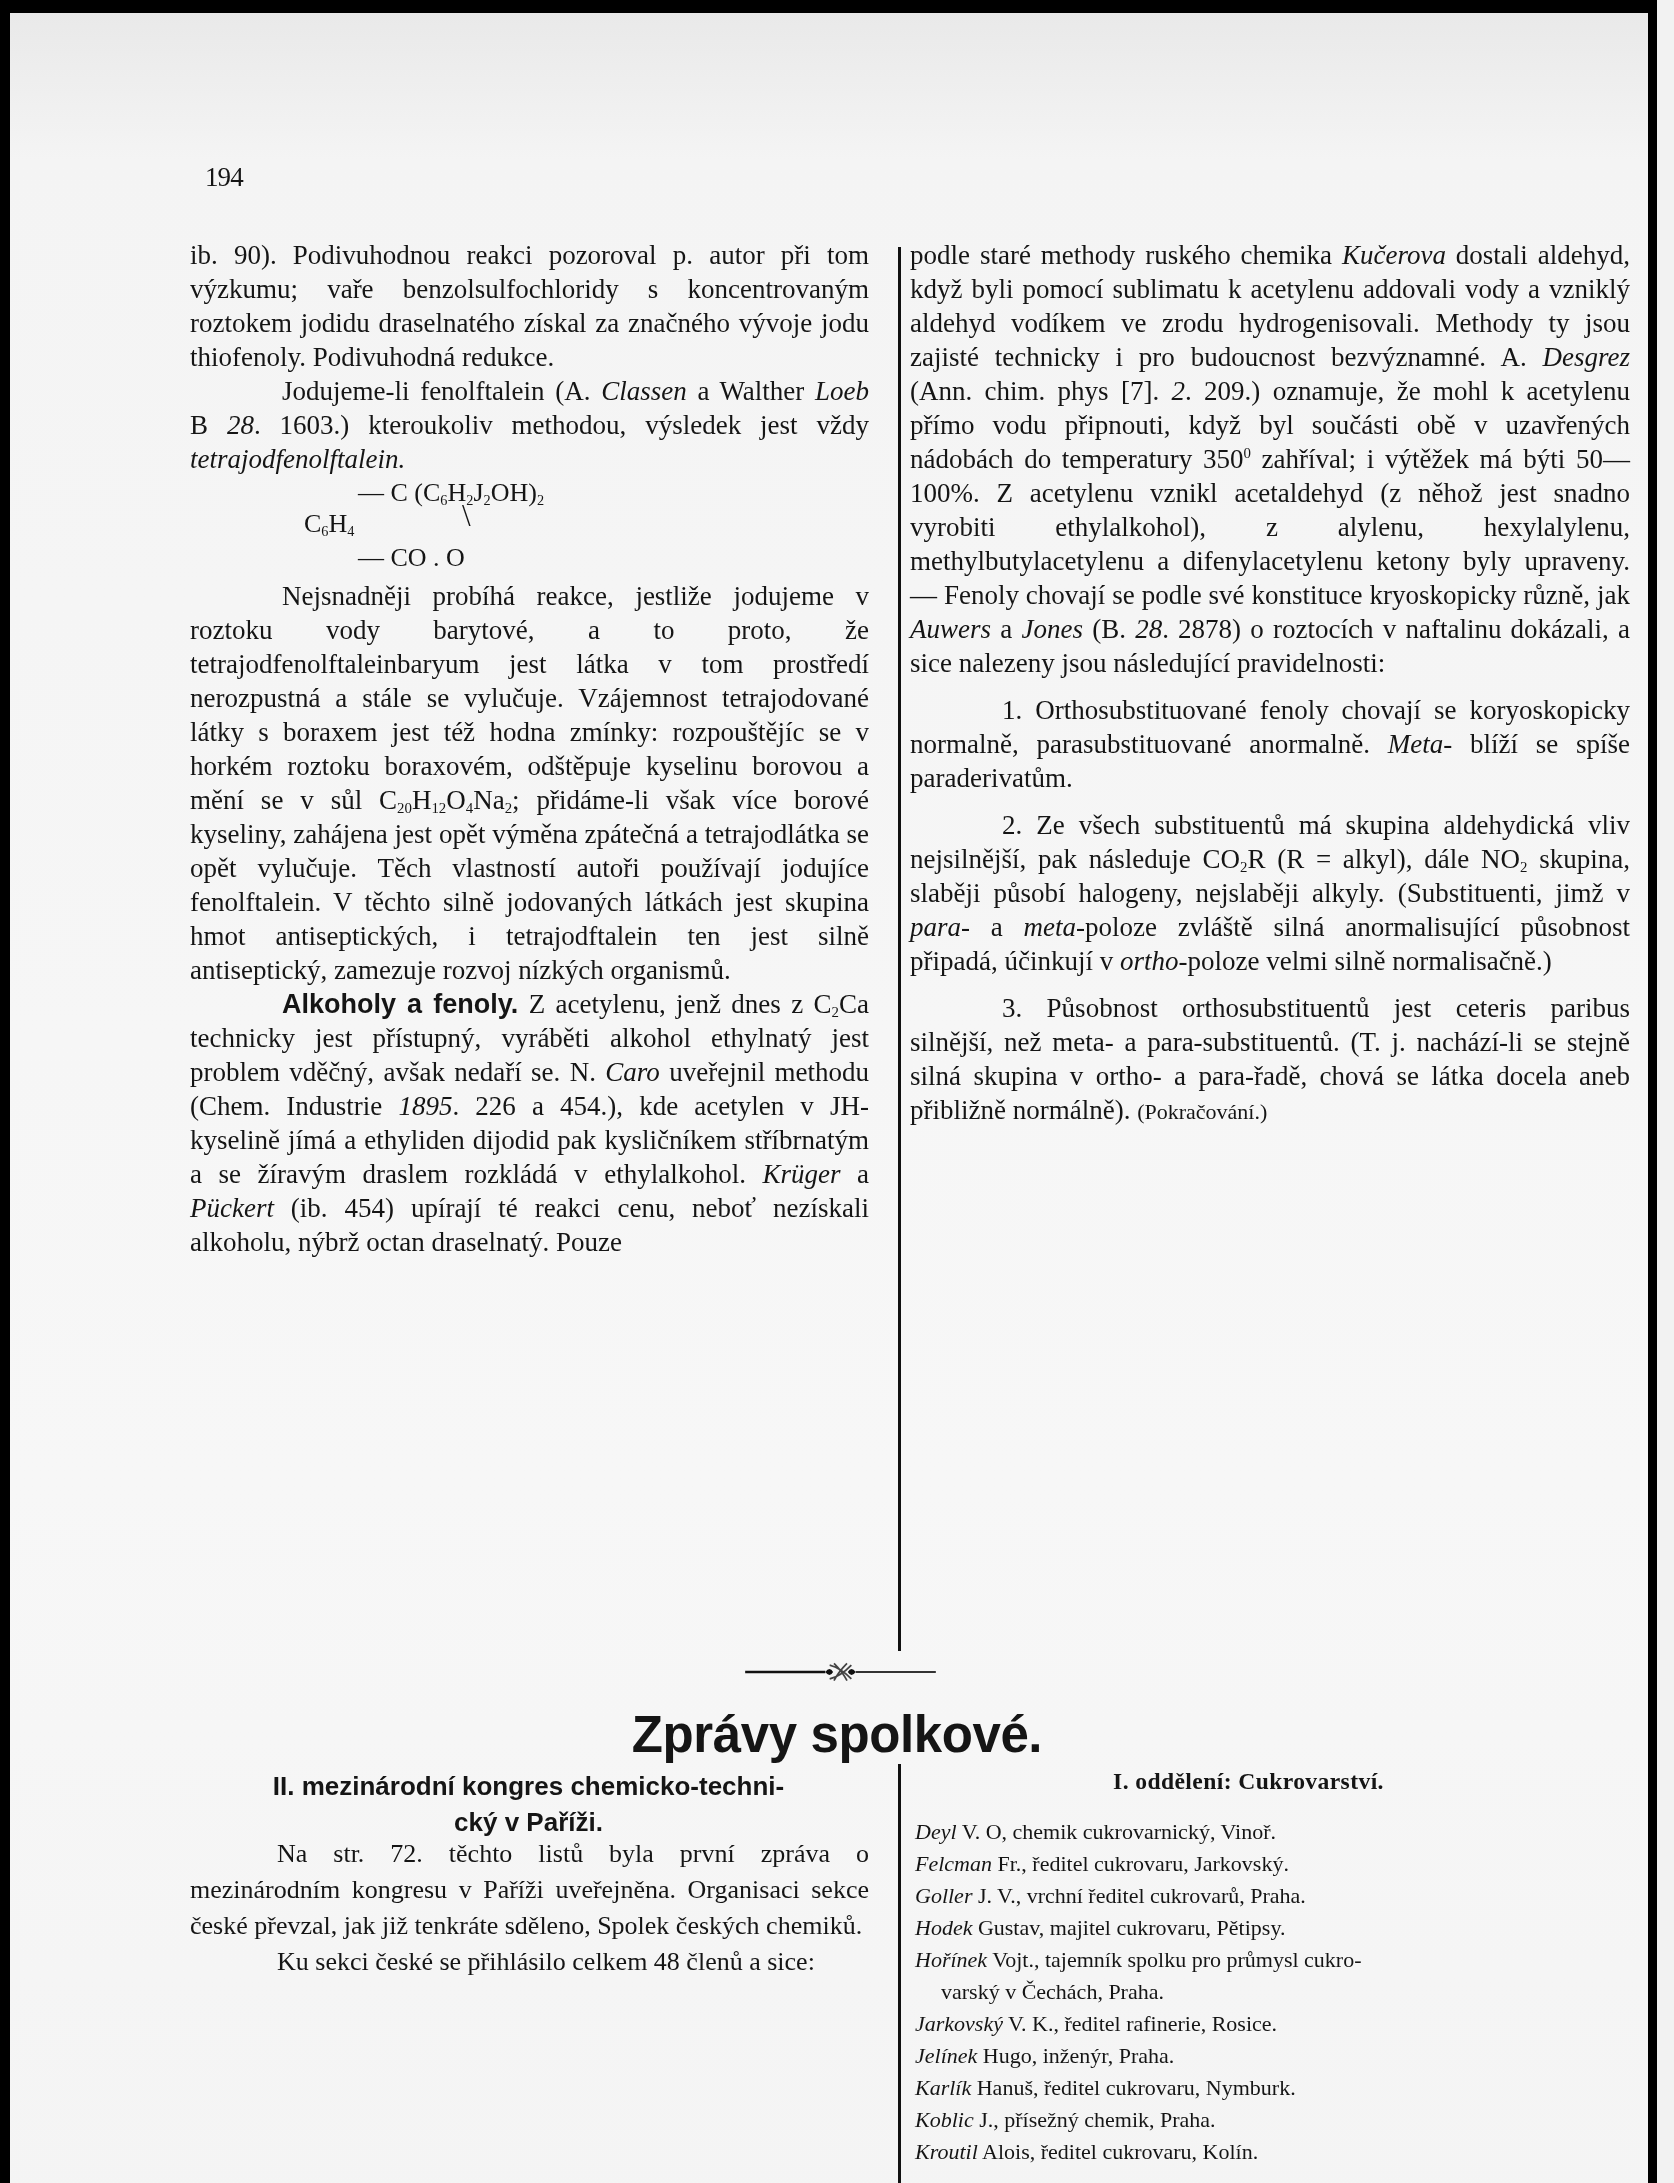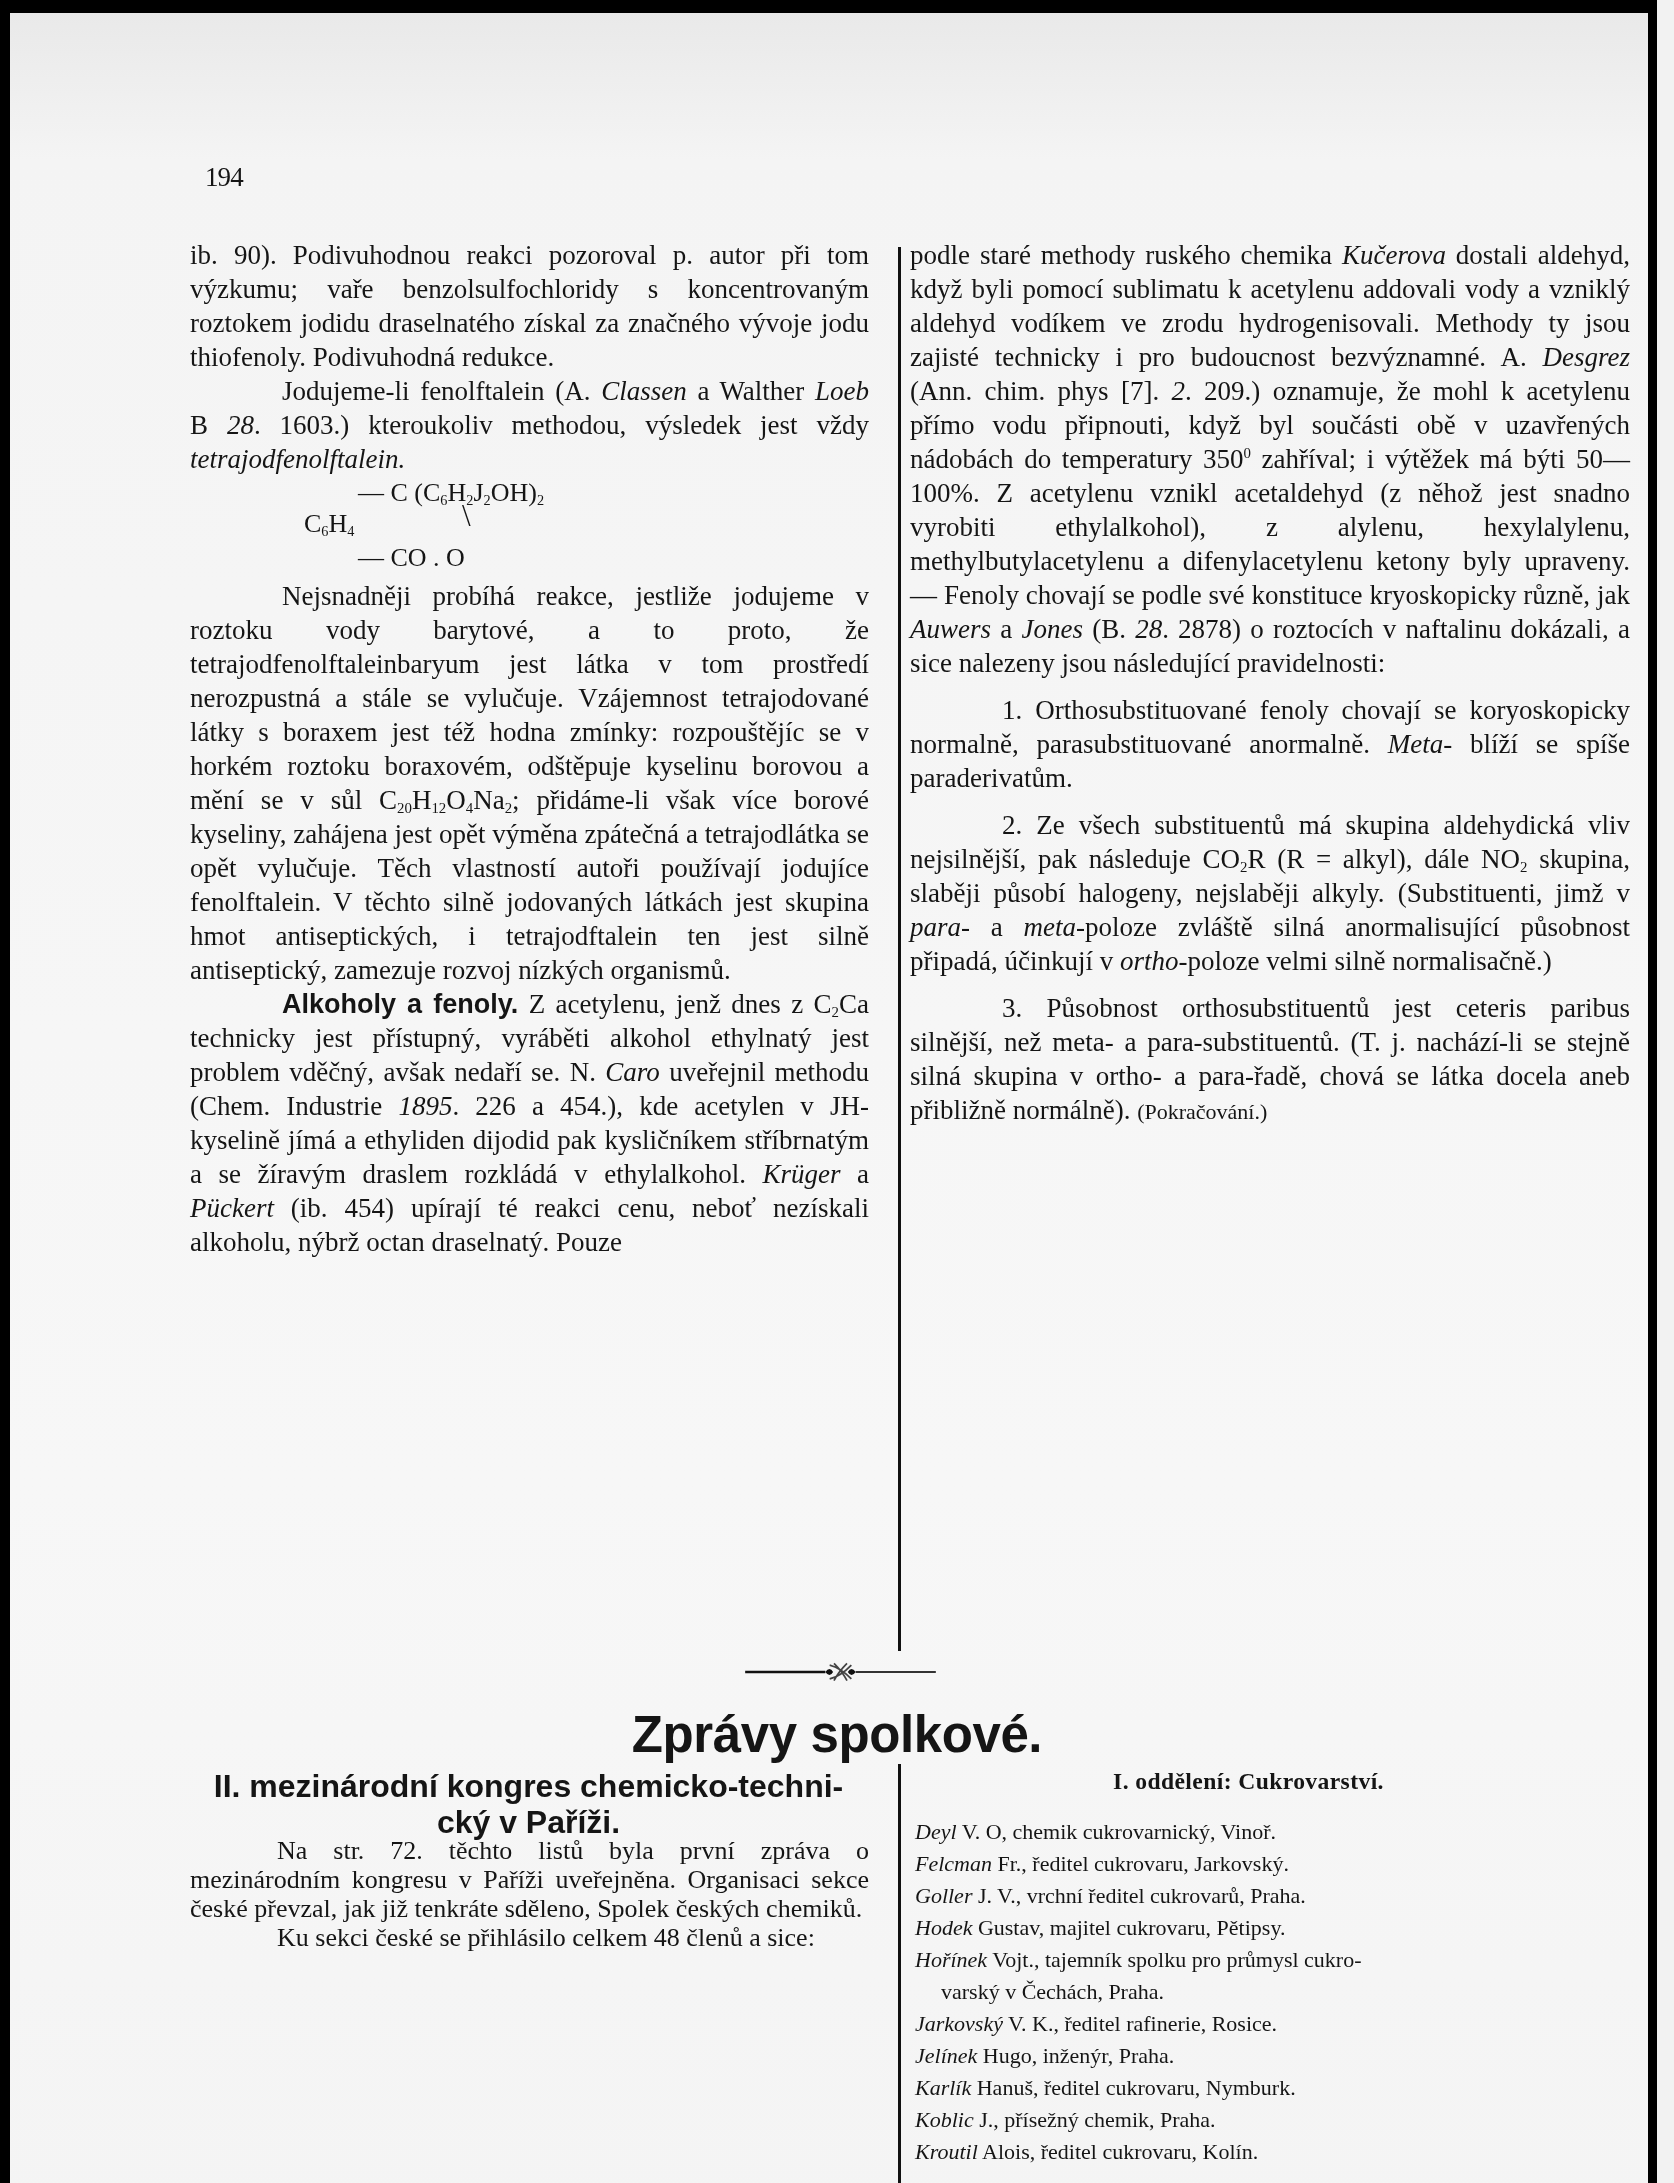--- a/index.html
+++ b/index.html
@@ -39,28 +39,28 @@
 
   .ornament { position:absolute; left:740px; top:1659px; width:201px; height:26px; }
 
   .section-title {
     position:absolute; left:0; width:1674px; top:1705px; text-align:center;
     font-family:"Liberation Sans", sans-serif; font-weight:bold; font-size:51px; letter-spacing:-0.4px;
   }
 
   .sub-left-heading {
     position:absolute; left:188px; top:1768px; width:681px; text-align:center;
-    font-family:"Liberation Sans", sans-serif; font-weight:bold; font-size:32px; line-height:36px;
+    font-family:"Liberation Sans", sans-serif; font-weight:bold; font-size:26px; line-height:36px;
   }
   .sub-right-heading {
     position:absolute; left:908px; top:1768px; width:681px; text-align:center;
     font-family:"Liberation Serif", serif; font-weight:bold; font-size:23.6px; letter-spacing:0.4px;
   }
 
-  .bottom-left { position:absolute; left:190px; top:1836px; width:679px; font-size:26px; line-height:29px; text-align:justify; }
+  .bottom-left { position:absolute; left:190px; top:1836px; width:679px; font-size:26px; line-height:36px; text-align:justify; }
   .bottom-left p { margin:0; }
 
   .member-list { position:absolute; left:915px; top:1816px; width:699px; font-size:22px; line-height:32px; }
   .member-list .item { white-space:nowrap; }
   .member-list .cont { padding-left:26px; }
   .pokr { font-size:22px; }
 </style>
 </head>
 <body>
 

